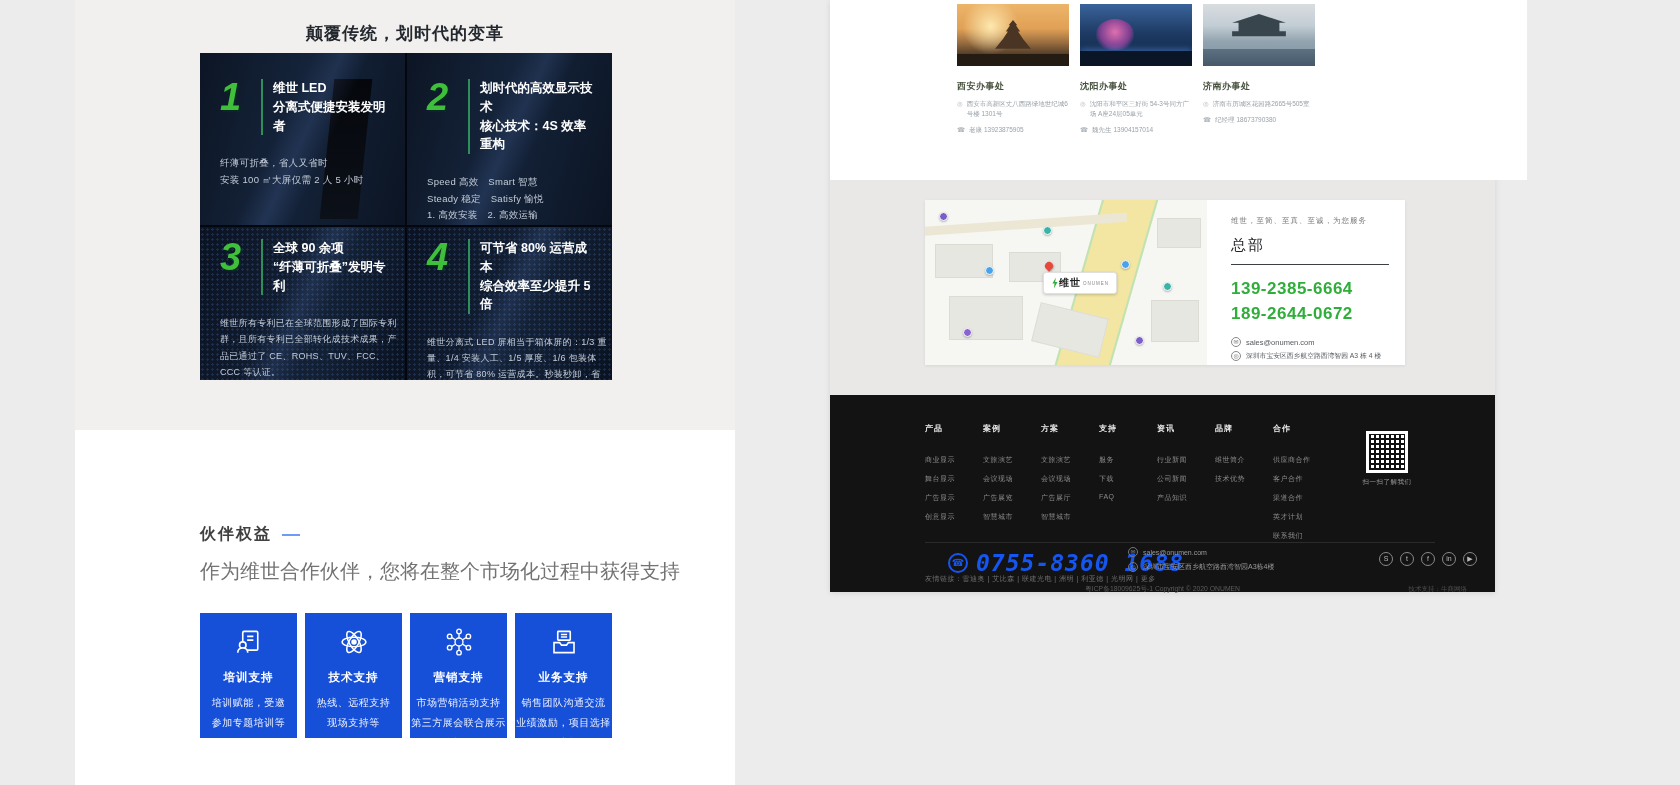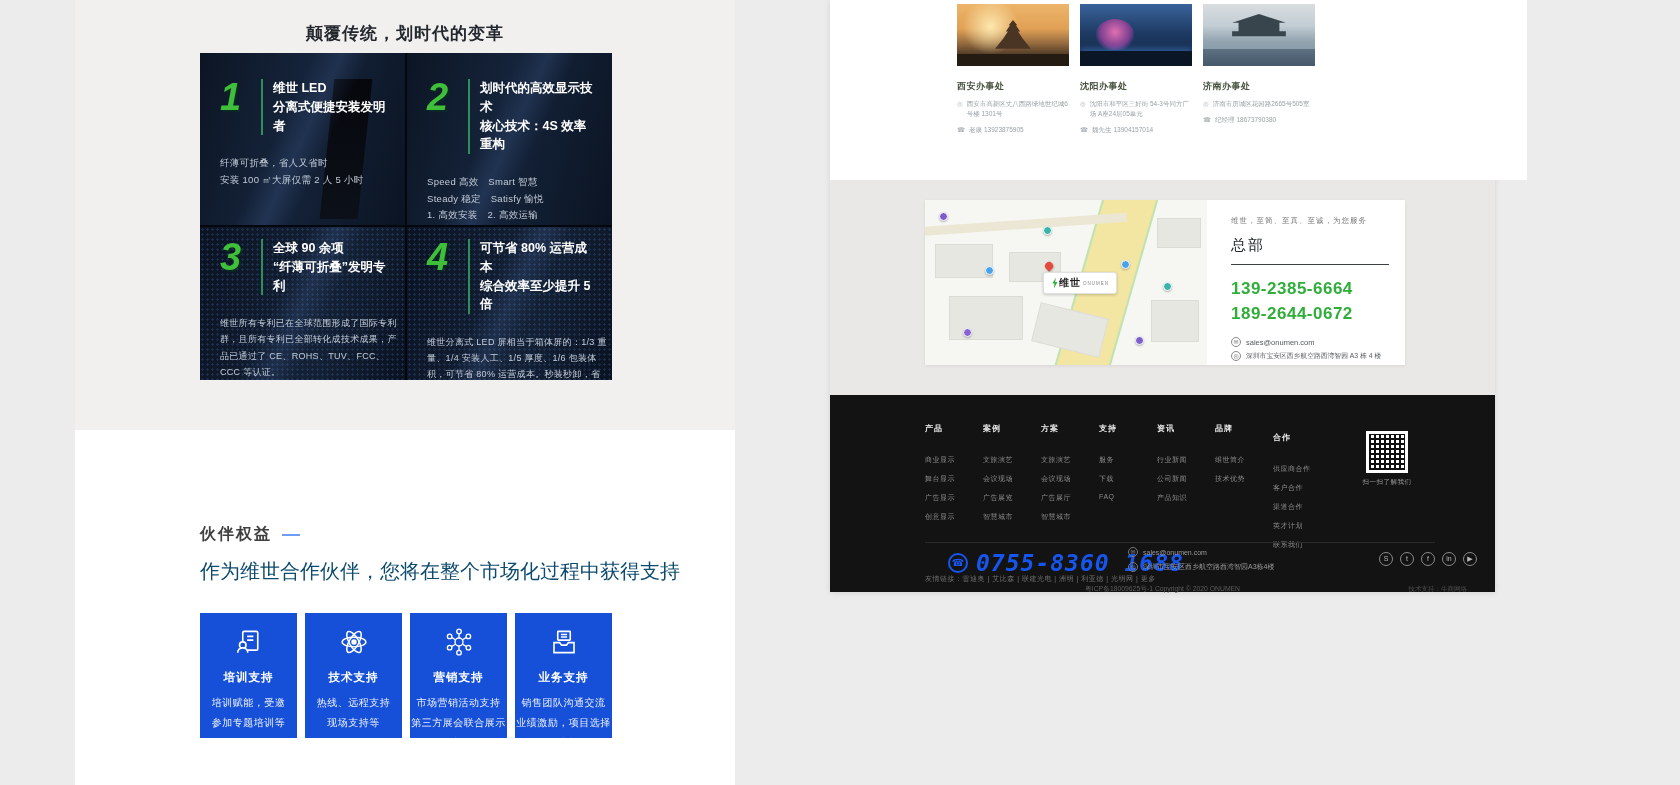--- a/index.html
+++ b/index.html
@@ -30,21 +30,21 @@
           color:#fff; line-height:1.5; white-space:pre-line; }
   .quad-body { position:relative; z-index:1; margin-top:20px; font-size:9.5px; color:#c3ccd8;
           line-height:1.75; white-space:pre-line; letter-spacing:.3px; }
   .q3 .quad-body, .q4 .quad-body { margin-top:20px; font-size:9px; width:180px; line-height:1.8; }
 
   .partner { position:absolute; left:0; top:430px; width:660px; height:355px; background:#ffffff; }
   .partner-en { position:absolute; left:125px; top:60px; font-size:22px; font-weight:700; color:#a7aeb5; letter-spacing:3px; }
   .partner-cn-row { position:absolute; left:125px; top:94px; display:flex; align-items:center; gap:10px; }
   .partner-cn { font-size:16px; font-weight:600; color:#404040; letter-spacing:2px; }
   .partner-dash { width:18px; height:2px; background:#6f9bf5; }
-  .partner-sub { position:absolute; left:125px; top:128px; font-size:20px; color:#0c4a6e; }
+  .partner-sub { position:absolute; left:125px; top:128px; font-size:20px; color:#737373; }
   .cards { position:absolute; left:125px; top:183px; display:flex; gap:8px; }
   .card { width:97px; height:125px; background:#1750d8; color:#fff; text-align:center; padding-top:14px; }
   .card svg { width:30px; height:30px; display:inline-block; }
   .card-title { margin-top:9px; font-size:11.5px; font-weight:700; letter-spacing:1px; }
   .card-lines { margin-top:8px; font-size:10px; line-height:2; color:rgba(255,255,255,.92);
           white-space:pre-line; letter-spacing:.5px; }
 
   
   .page-right { position:absolute; left:830px; top:0; width:665px; height:592px; background:#fff;
           box-shadow:0 1px 6px rgba(0,0,0,.10); }
@@ -114,21 +114,21 @@
   .hq-rule { margin-top:9px; width:158px; border-bottom:1px solid #3c4044; }
   .phone-green { margin-top:12px; font-size:17px; font-weight:700; color:#2fae39; letter-spacing:.5px; line-height:1.45; }
   .c-row { margin-top:11px; display:flex; align-items:center; gap:5px; font-size:7.5px; color:#55595e; }
   .c-row.addr { margin-top:4px; font-size:6.8px; }
   .c-ic { flex:none; width:10px; height:10px; border:1px solid #888; border-radius:50%; font-size:6px;
           line-height:8px; text-align:center; color:#666; }
 
   .footer { position:absolute; left:0; top:395px; width:665px; height:197px; background:#131313; }
   .f-cols { position:absolute; left:95px; top:28px; display:flex; }
   .f-col { width:58px; }
-  .f-col.last { width:72px;margin-top:9px; }
+  .f-col.last { width:72px; }
   .f-col h4 { font-size:8px; font-weight:700; color:#ececec; letter-spacing:1px; }
   .f-col ul { list-style:none; margin-top:21px; }
   .f-col li { font-size:7px; color:#8a8a8a; margin-bottom:9px; letter-spacing:.5px; cursor:pointer; }
   .qr-wrap { position:absolute; left:531px; top:36px; width:52px; text-align:center; }
   .qr { width:42px; height:42px; margin:0 auto; background:#fff; padding:3px; }
   .qr-in { width:100%; height:100%;
           background:repeating-linear-gradient(0deg,#111 0 2px,transparent 2px 5px),
                      repeating-linear-gradient(90deg,#111 0 2px,#fff 2px 5px); }
   .qr-cap { margin-top:5px; font-size:6.5px; color:#9a9a9a; letter-spacing:.5px; }
   .f-div { position:absolute; left:95px; right:60px; top:147px; border-top:1px solid #2b2b2b; }

